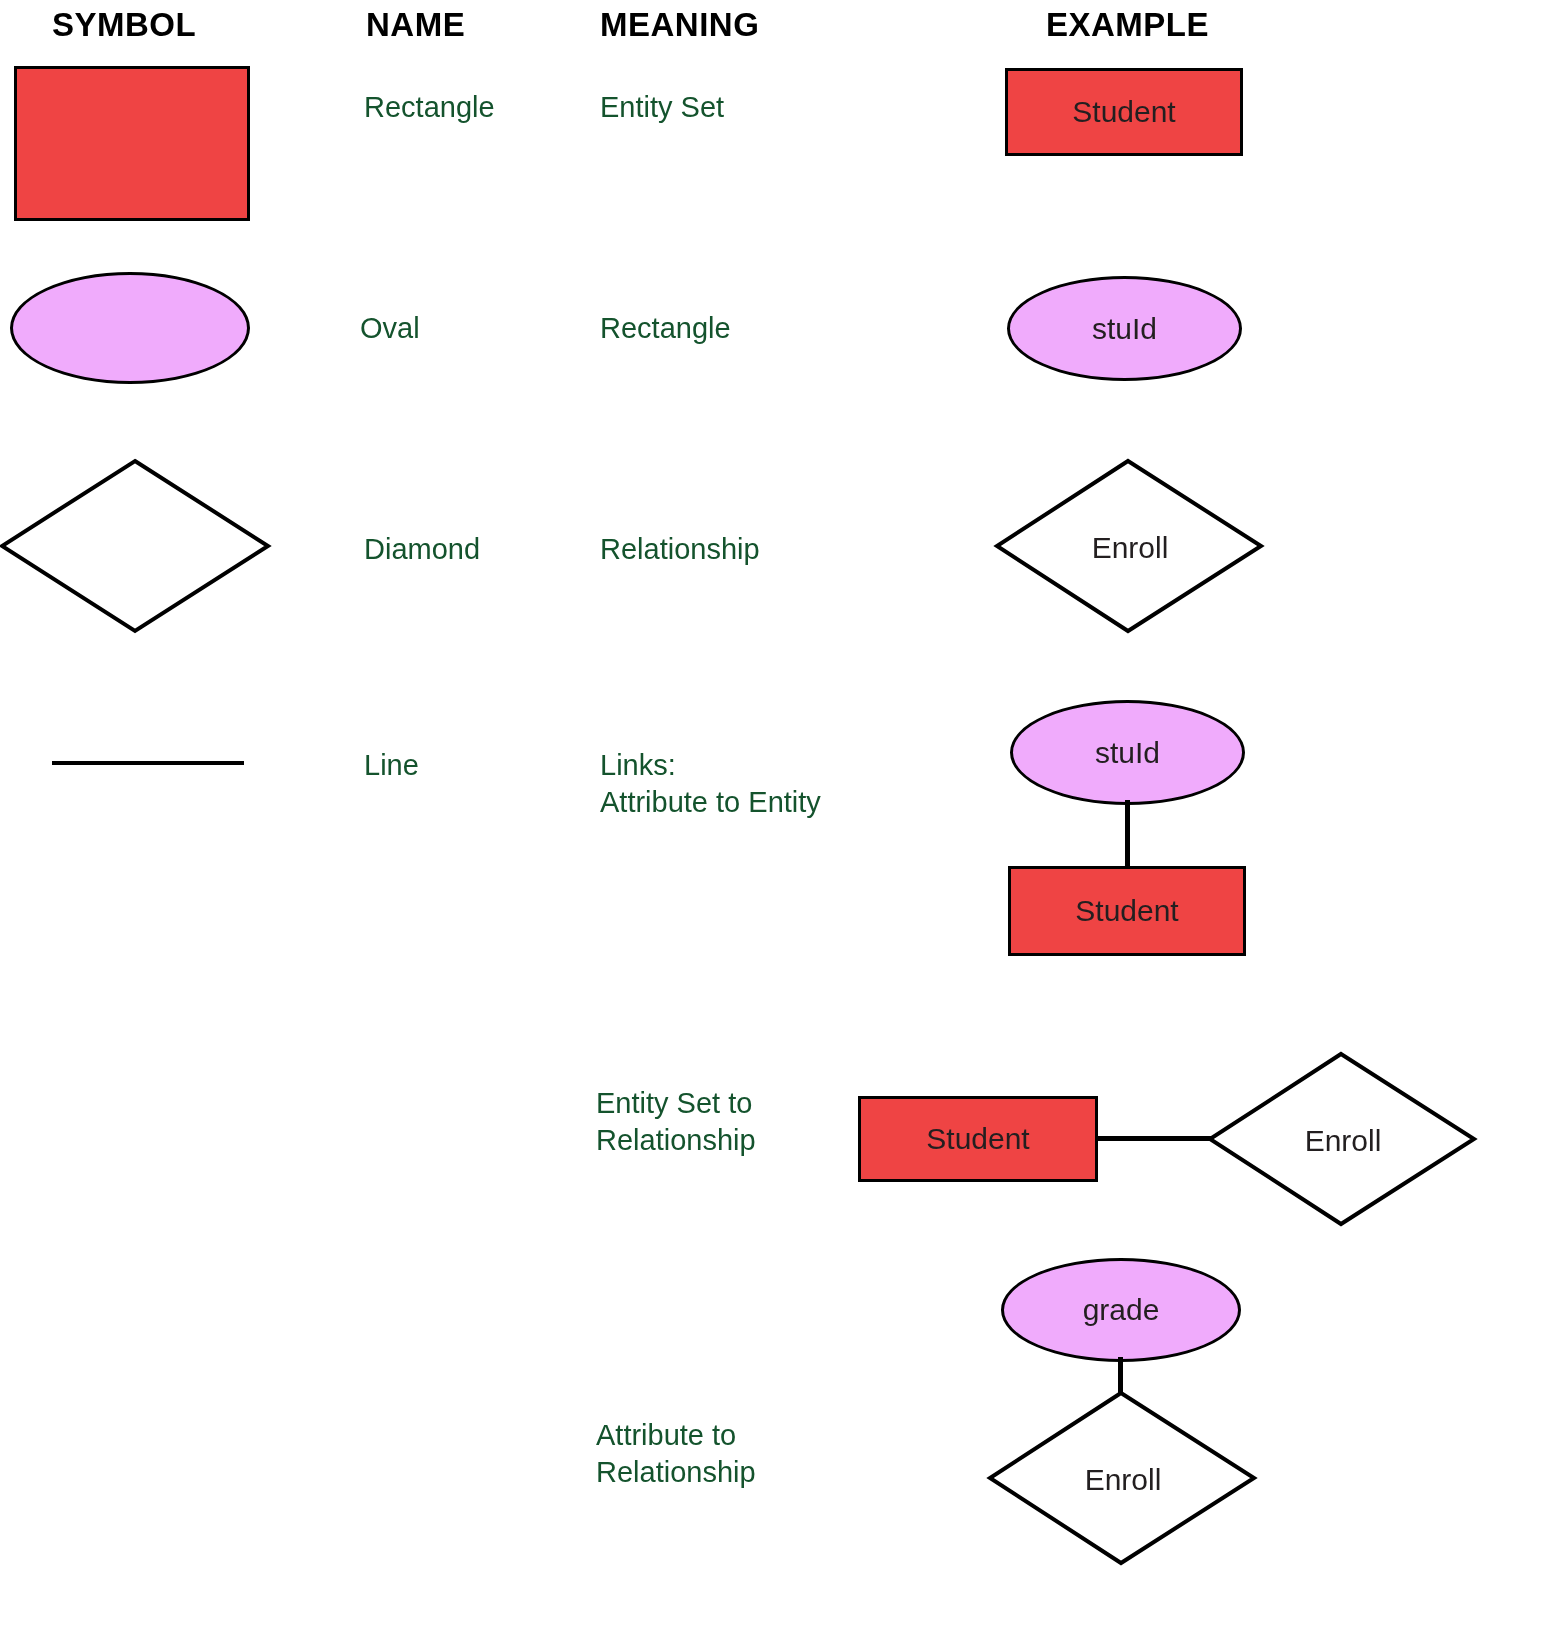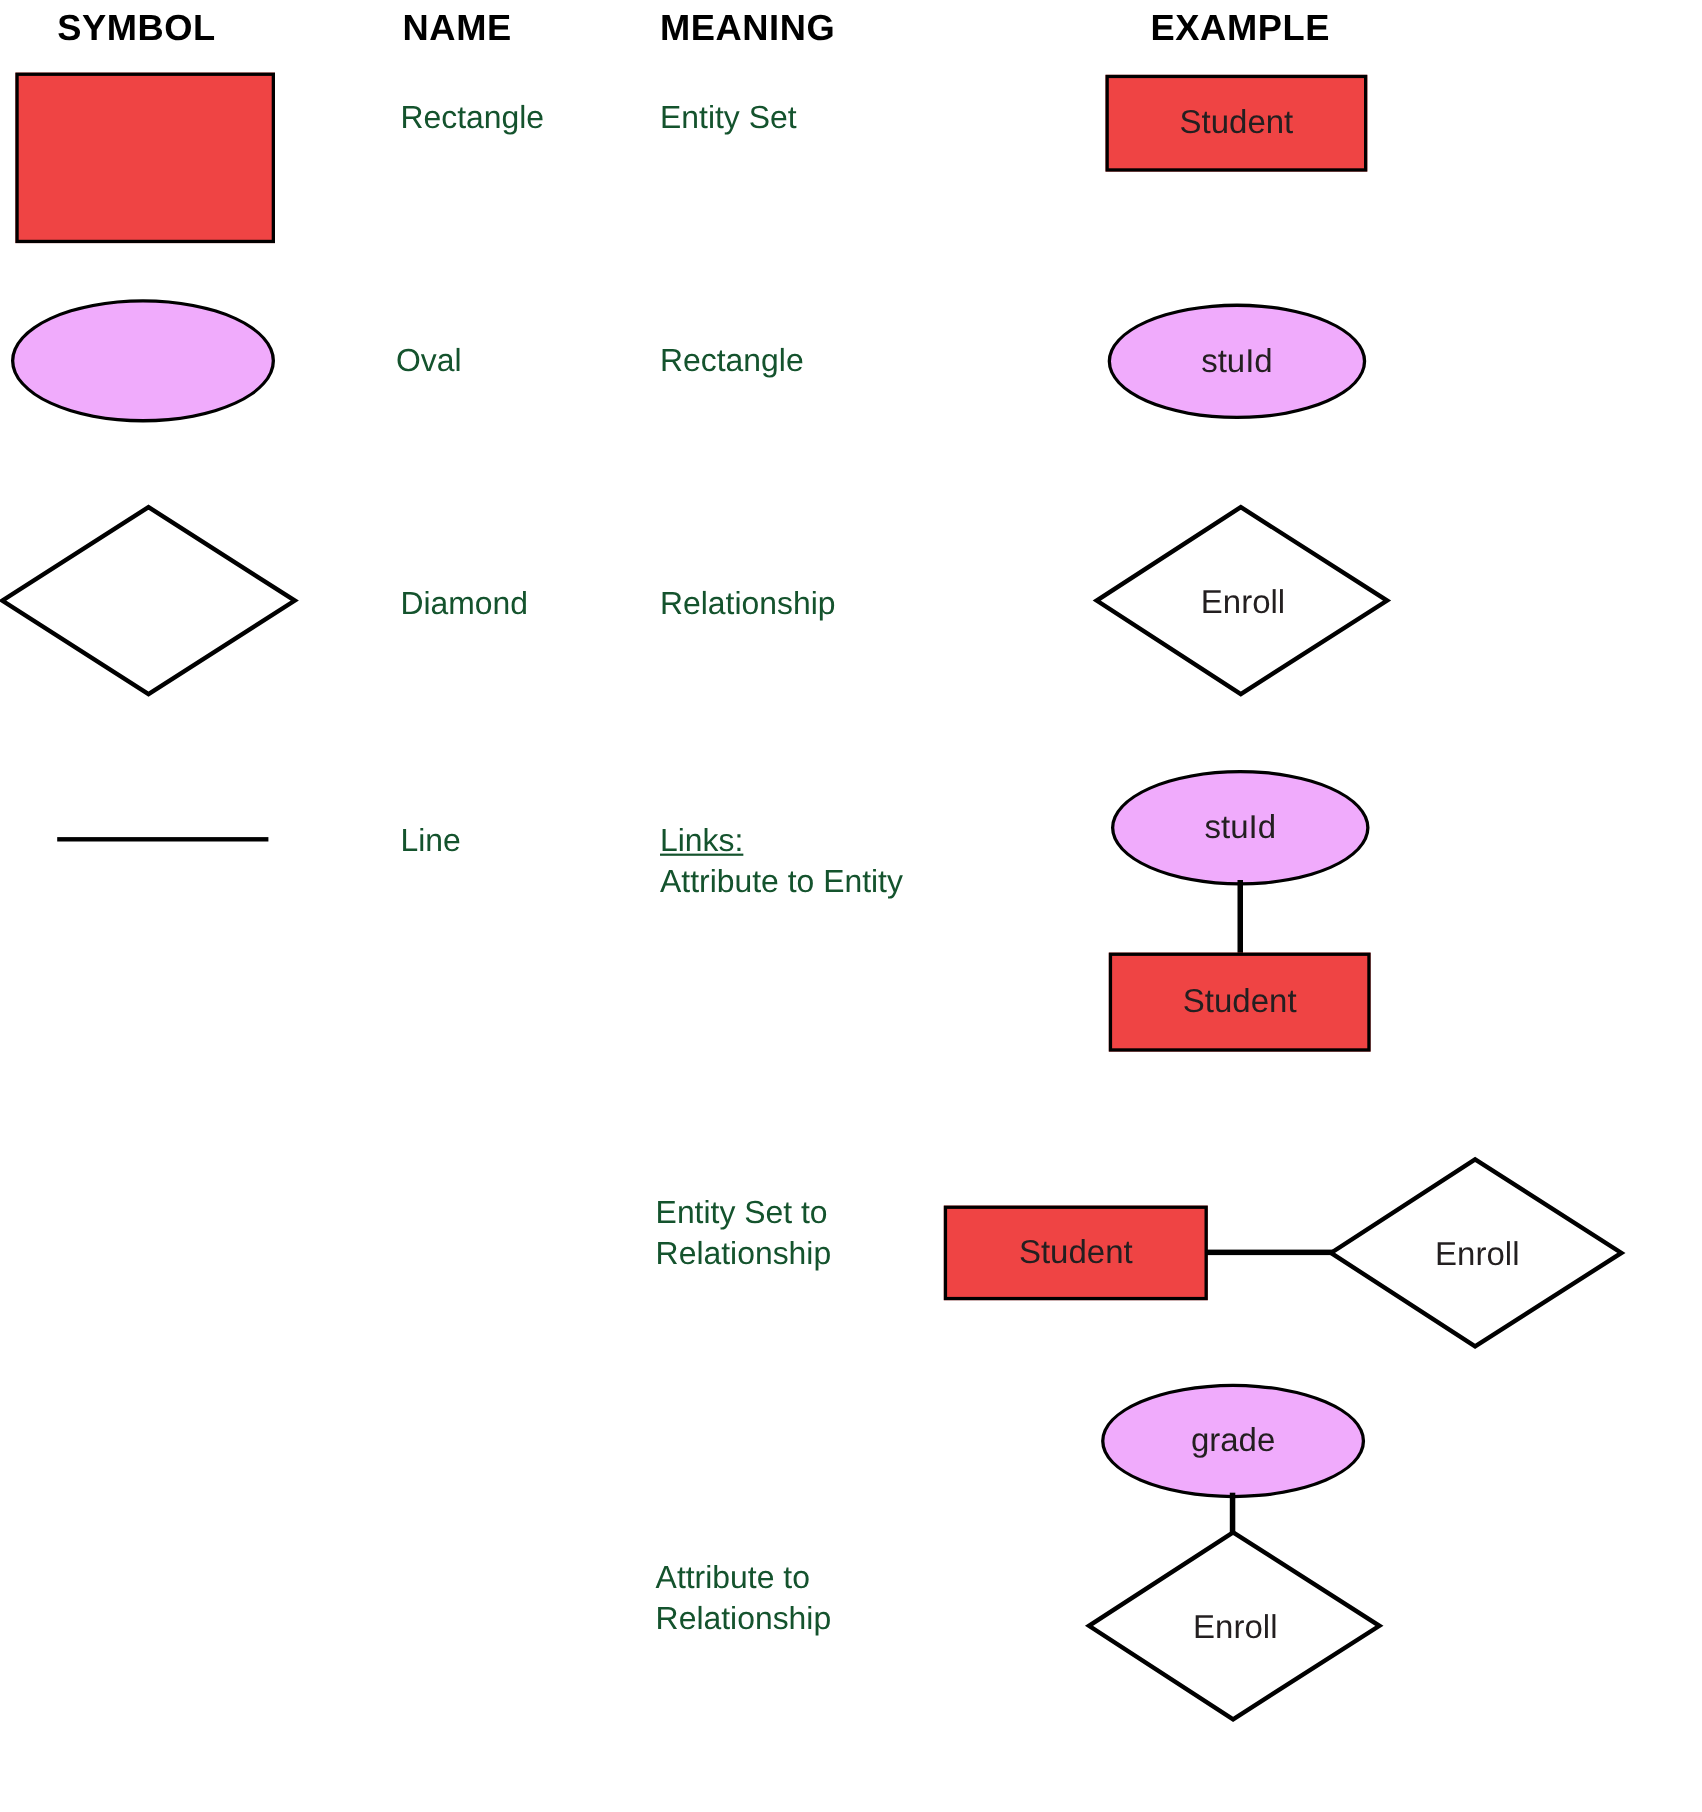--- a/index.html
+++ b/index.html
@@ -125,21 +125,21 @@
 
   <svg class="abs" style="left:995px; top:458px;" width="270" height="176">
     <polygon points="133,3 266,88 133,173 2,88" fill="#ffffff" stroke="#000000" stroke-width="4"></polygon>
   </svg>
   <div class="dia-label" style="left:995px; top:531px; width:270px;">Enroll</div>
 
   <div class="hline" style="left:52px; top:761px; width:192px;"></div>
 
   <div class="label" style="left:364px; top:748px;">Line</div>
 
-  <div class="label" style="left:600px; top:748px;text-decoration:underline;">Links:</div>
+  <div class="label" style="left:600px; top:748px;">Links:</div>
   <div class="label" style="left:600px; top:785px;">Attribute to Entity</div>
 
   <div class="oval" style="left:1010px; top:700px; width:235px; height:105px;">
     <div class="shape-text">stuId</div>
   </div>
 
   <div class="vline" style="left:1125px; top:800px; height:68px;"></div>
 
   <div class="rect" style="left:1008px; top:866px; width:238px; height:90px;">
     <div class="shape-text">Student</div>

